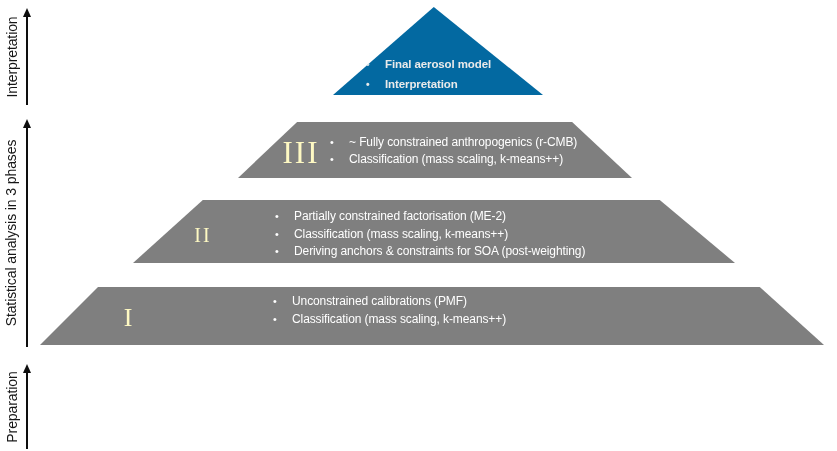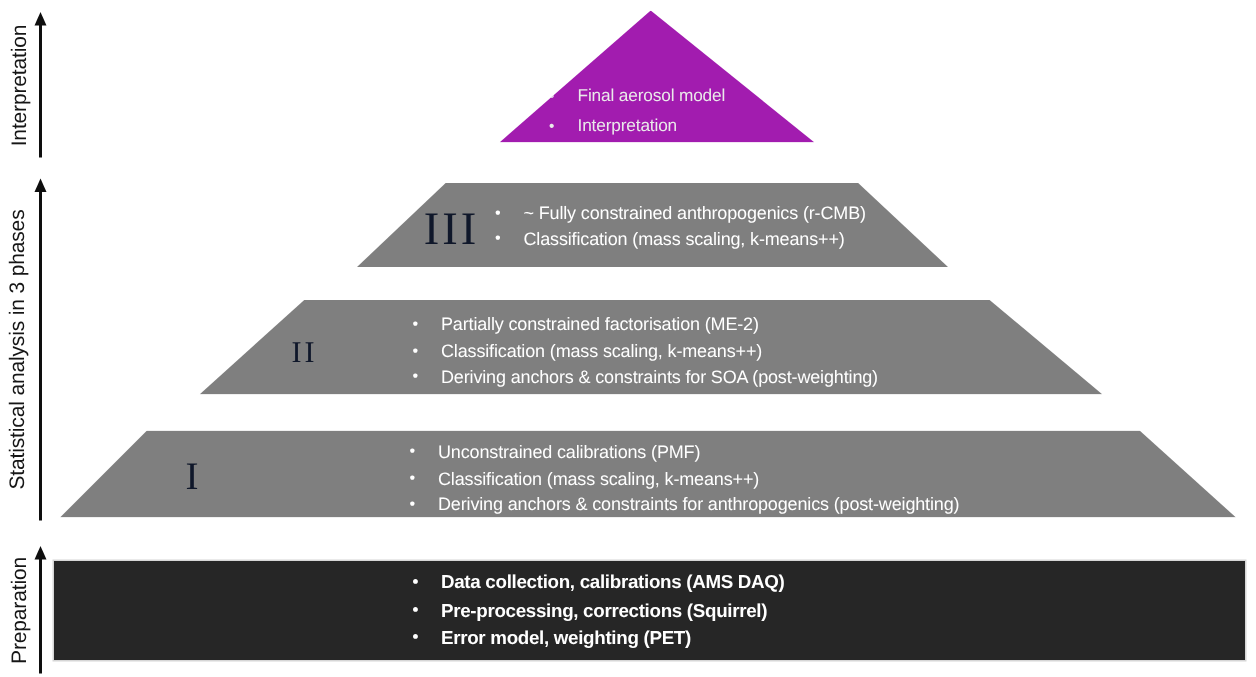--- a/index.html
+++ b/index.html
@@ -43,22 +43,23 @@
   }
   .arrow-1 { top: 16px;  height: 89px;  }
   .arrow-2 { top: 127px; height: 220px; }
   .arrow-3 { top: 372px; height: 77px;  }
 
   
   .layer { position: absolute; }
 
   .apex-tri {
     left: 333px; top: 7px; width: 210px; height: 88px;
-    background: #a21caf;
+    background: #0369a1;
     clip-path: polygon(48% 0%, 100% 100%, 0% 100%);
+    font-weight: bold;
   }
   .phase { background: #7f7f7f; }
   .phase-3 {
     left: 238px; top: 122px; width: 394px; height: 56px;
     clip-path: polygon(15% 0%, 84.8% 0%, 100% 100%, 0% 100%);
   }
   .phase-2 {
     left: 133px; top: 200px; width: 602px; height: 63px;
     clip-path: polygon(11.6% 0%, 87.5% 0%, 100% 100%, 0% 100%);
   }
@@ -70,21 +71,21 @@
     left: 36px; top: 374px; width: 794px; height: 66px;
     background: #262626;
     box-shadow: 0 0 0 1px #d6d6d6;
   }
 
   
   .numeral {
     position: absolute;
     transform: translate(-50%, -50%);
     font-family: "Liberation Serif", serif;
-    color: #0f172a;
+    color: #fef9c3;
     line-height: 1;
   }
   .n3 { left: 63px; top: 30px; font-size: 31px; letter-spacing: 2px; }
   .n2 { left: 70px; top: 35px; font-size: 20px; letter-spacing: 2px; }
   .n1 { left: 88px; top: 31px; font-size: 26px; }
 
   
   .items {
     position: absolute;
     margin: 0; padding: 0;
@@ -142,25 +143,17 @@
       <li>Classification (mass scaling, k-means++)</li>
       <li>Deriving anchors &amp; constraints for SOA (post-weighting)</li>
     </ul>
   </div>
 
   <div class="layer phase phase-1">
     <div class="numeral n1">I</div>
     <ul class="items p1-items">
       <li>Unconstrained calibrations (PMF)</li>
       <li>Classification (mass scaling, k-means++)</li>
-      <li>Deriving anchors &amp; constraints for anthropogenics (post-weighting)</li>
     </ul>
   </div>
 
-  <div class="layer base-bar">
-    <ul class="items base-items">
-      <li>Data collection, calibrations (AMS DAQ)</li>
-      <li>Pre-processing, corrections (Squirrel)</li>
-      <li>Error model, weighting (PET)</li>
-    </ul>
-  </div>
 
 </div>
 
 </body></html>

